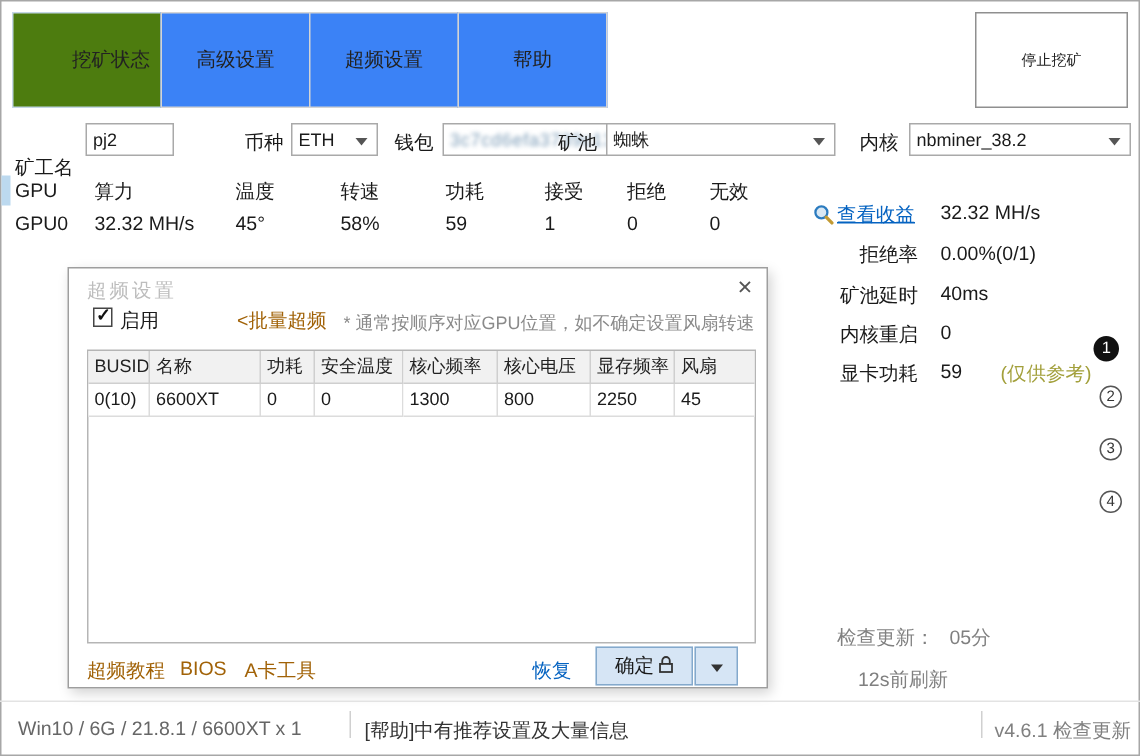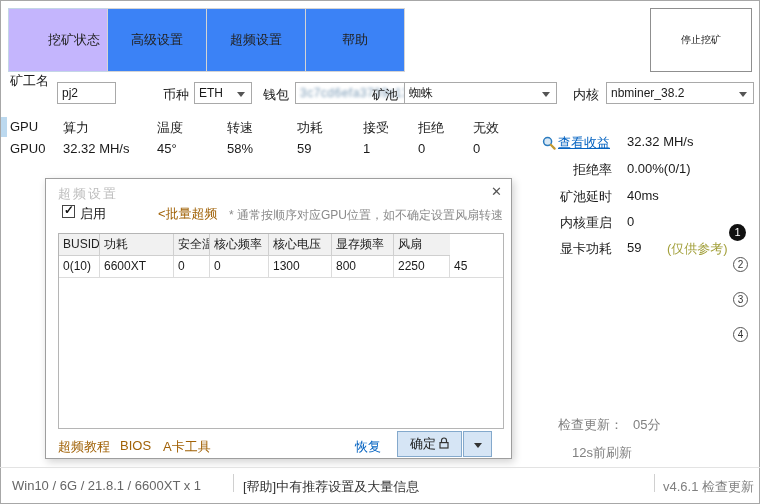--- a/index.html
+++ b/index.html
@@ -11,21 +11,21 @@
     font-size:13px; color:#1a1a1a;
   }
   .abs { position:absolute; }
 
   
   .tab {
     position:absolute; top:8px; width:100px; height:64px; background:#3b82f6;
     border:1px solid #d4d4d4; display:flex; align-items:center; justify-content:center;
     font-size:13px; color:#222; cursor:default;
   }
-  .tab.active { background:#c4b5fd; border-color:#c4d6e6;padding-left:32px; }
+  .tab.active { background:#4d7c0f; border-color:#c4d6e6;padding-left:32px; }
   .btn-stop {
     position:absolute; left:650px; top:8px; width:102px; height:64px; background:#fff;
     border:1px solid #8f8f8f; display:flex; align-items:center; justify-content:center;
     font-size:10px; color:#222;
   }
 
   
   .lbl { position:absolute; font-size:13px; color:#1a1a1a; }
   .field {
     position:absolute; top:82px; height:22px; border:1px solid #a9a9a9; background:#fff;
@@ -116,21 +116,21 @@
   <div class="tab" style="left:206px">
       <span>超频设置</span>
     </div>
   <div class="tab" style="left:305px">
       <span>帮助</span>
     </div>
   <div class="btn-stop">
       <span>停止挖矿</span>
     </div>
 
-  <span class="lbl" style="left:10px; top:72px">矿工名</span>
+  <span class="lbl" style="left:10px; top:103px">矿工名</span>
   <input class="field" style="left: 57px; width: 59px;" value="pj2">
 
   <span class="lbl" style="left:163px; top:86px">币种</span>
   <div class="field select" style="left:194px; width:58px">
     <span>ETH</span>
     <i class="tri"></i>
   </div>
 
   <span class="lbl" style="left:263px; top:86px">钱包</span>
   <div class="field" style="left:295px; width:145px">
@@ -212,20 +212,21 @@
     <span class="cb">
         <span class="check">✓</span>
       </span>
     <span class="abs" style="left:34px; top:26px">启用</span>
     <span class="abs link-magenta" style="left:112px; top:26px">&lt;批量超频</span>
     <span class="dlg-hint">* 通常按顺序对应GPU位置，如不确定设置风扇转速</span>
 
     <div class="oc-table">
       <div class="oc-grid oc-head">
         <span>BUSID</span>
+        <span>名称</span>
         <span>功耗</span>
         <span>安全温度</span>
         <span>核心频率</span>
         <span>核心电压</span>
         <span>显存频率</span>
         <span>风扇</span>
       </div>
       <div class="oc-grid oc-data">
         <span>0(10)</span>
         <span>6600XT</span>

